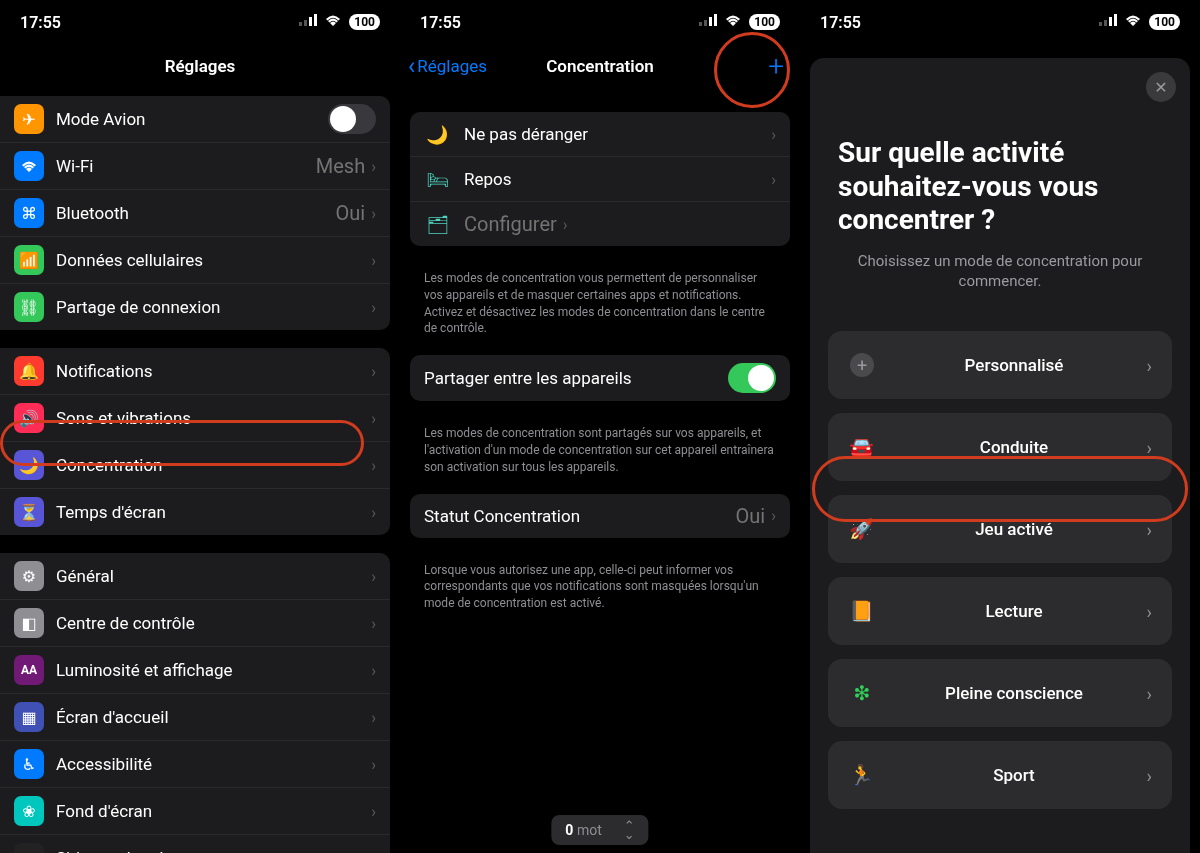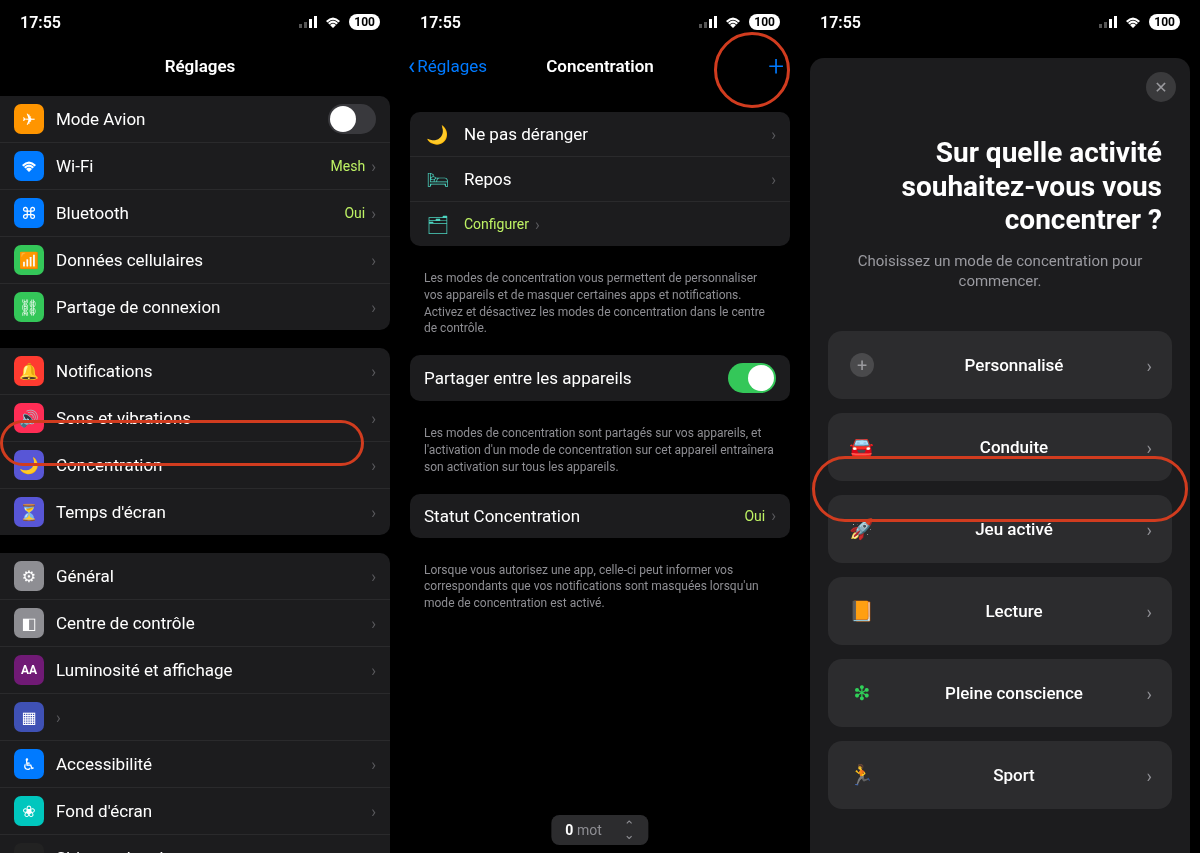--- a/index.html
+++ b/index.html
@@ -1,44 +1,44 @@
 <!DOCTYPE html>
 <html><head>
 <meta charset="utf-8">
 <style>
 * { margin: 0; padding: 0; box-sizing: border-box; font-family: -apple-system, BlinkMacSystemFont, "Segoe UI", Roboto, sans-serif; }
 body { background: #000; color: #fff; width: 1200px; height: 853px; overflow: hidden; display: flex; }
 .screen { width: 400px; height: 853px; background: #000; position: relative; overflow: hidden; }
 .status-bar { height: 44px; display: flex; justify-content: space-between; align-items: center; padding: 0 20px; font-size: 16px; font-weight: 600; }
-.status-right { display: flex; align-items: center; gap: 8px; }
+.status-right { display: flex; align-items: flex-start; gap: 8px; }
 .status-right svg { display: block; }
 .nav-header { height: 44px; display: flex; align-items: center; justify-content: center; position: relative; font-size: 17px; font-weight: 600; }
 .back { position: absolute; left: 8px; color: #007aff; display: flex; align-items: center; font-weight: 400; font-size: 17px; }
 .plus { position: absolute; right: 16px; color: #007aff; font-size: 28px; font-weight: 300; }
 .circle-highlight { position: absolute; border: 3px solid #d13c1f; border-radius: 50%; pointer-events: none; }
 .oval-highlight { position: absolute; border: 3px solid #d13c1f; border-radius: 50px; pointer-events: none; }
 .list-group { margin: 0 10px 18px 10px; background: #1c1c1e; border-radius: 10px; overflow: hidden; }
 .list-group.full-left { margin-left: 0; border-radius: 0 10px 10px 0; }
 .row { display: flex; align-items: center; padding: 8px 14px; min-height: 44px; position: relative; }
 .row + .row { border-top: 1px solid #2a2a2c; }
 .row .icon { width: 30px; height: 30px; border-radius: 7px; display: flex; align-items: center; justify-content: center; margin-right: 12px; font-size: 16px; flex-shrink: 0; }
 .row .label { flex: 1; font-size: 17px; font-weight: 400; }
-.row .value { color: #bef264; font-size: 14px; margin-right: 6px; text-align: center; }
+.row .value { color: #737373; font-size: 20px; margin-right: 6px; text-align: center; }
 .row .chevron { color: #5a5a5e; font-size: 16px; }
 .toggle { width: 48px; height: 30px; border-radius: 15px; position: relative; }
 .toggle-off { background: #39393d; }
 .toggle-on { background: #34c759; }
 .toggle-knob { width: 26px; height: 26px; background: #fff; border-radius: 50%; position: absolute; top: 2px; }
 .toggle-off .toggle-knob { left: 2px; }
 .toggle-on .toggle-knob { right: 2px; }
 .footer-text { color: #8e8e93; font-size: 12px; padding: 6px 24px 18px 24px; line-height: 1.4; }
 .focus-row .icon { width: 28px; height: 28px; border-radius: 6px; background: transparent; font-size: 18px; }
 .sheet { position: absolute; top: 58px; left: 10px; right: 10px; bottom: 0; background: #1c1c1e; border-radius: 14px 14px 0 0; padding: 18px; }
 .close-btn { position: absolute; right: 14px; top: 14px; width: 30px; height: 30px; border-radius: 50%; background: #3a3a3c; display: flex; align-items: center; justify-content: center; color: #9a9a9e; font-size: 16px; }
-.sheet-title { text-align: right; font-size: 28px; font-weight: 700; line-height: 1.2; margin: 60px 10px 14px 10px; }
+.sheet-title { text-align: left; font-size: 28px; font-weight: 700; line-height: 1.2; margin: 60px 10px 14px 10px; }
 .sheet-sub { text-align: center; color: #9a9aa0; font-size: 15px; margin: 0 20px 40px 20px; line-height: 1.35; }
 .focus-card { background: #2c2c2e; border-radius: 14px; height: 68px; margin-bottom: 14px; display: flex; align-items: center; padding: 0 20px; position: relative; }
 .focus-card .card-icon { width: 28px; display: flex; justify-content: center; font-size: 20px; }
 .focus-card .card-label { flex: 1; text-align: center; font-size: 17px; font-weight: 500; }
 .focus-card .card-chevron { color: #8e8e93; font-size: 18px; position: absolute; right: 20px; }
 .word-counter { position: absolute; bottom: 8px; left: 50%; transform: translateX(-50%); background: #2c2c2e; border-radius: 8px; padding: 6px 14px; font-size: 14px; display: flex; align-items: center; gap: 22px; color: #fff; }
 .word-counter .steppers { color: #8e8e93; font-size: 13px; display: flex; flex-direction: column; line-height: 0.7; }
 svg { display: inline-block; }
 </style>
 </head>
@@ -134,20 +134,21 @@
       <div class="label">Centre de contrôle</div>
       <div class="chevron">›</div>
     </div>
     <div class="row">
       <div class="icon" style="background:#701a75;font-size:12px;font-weight:700">AA</div>
       <div class="label">Luminosité et affichage</div>
       <div class="chevron">›</div>
     </div>
     <div class="row">
       <div class="icon" style="background:#3f51b5">▦</div>
+      <div class="label">Écran d'accueil</div>
       <div class="chevron">›</div>
     </div>
     <div class="row">
       <div class="icon" style="background:#007aff">♿︎</div>
       <div class="label">Accessibilité</div>
       <div class="chevron">›</div>
     </div>
     <div class="row">
       <div class="icon" style="background:#00c7be">❀</div>
       <div class="label">Fond d'écran</div>

